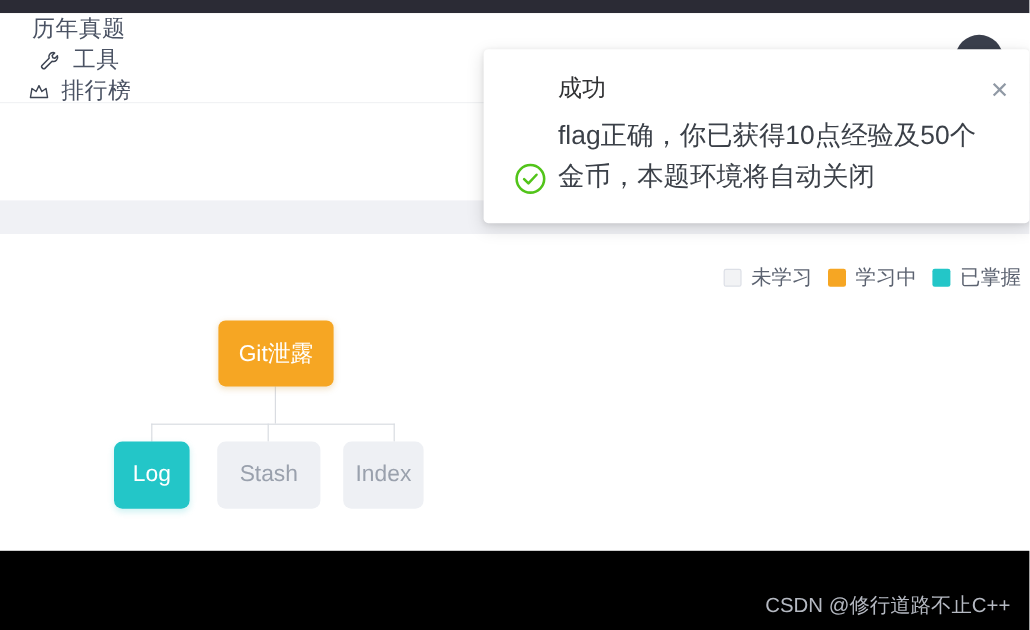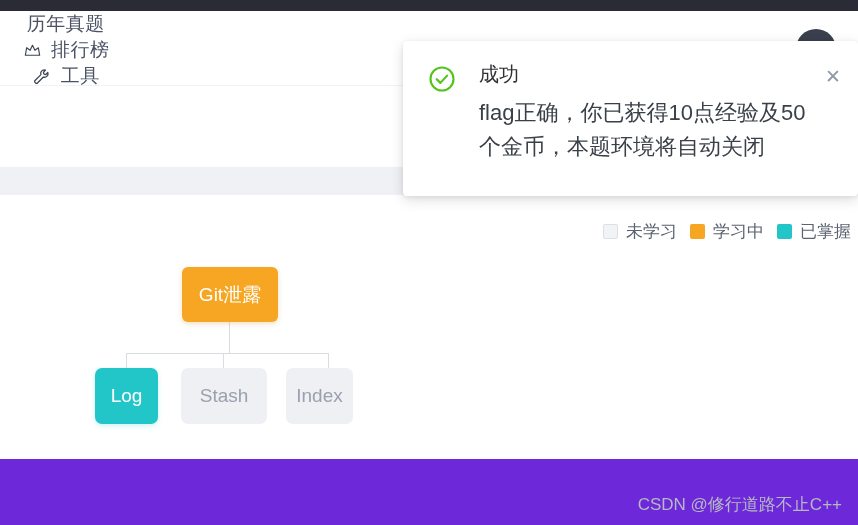--- a/index.html
+++ b/index.html
@@ -187,21 +187,21 @@
   .conn.h-main   { left: 97px;  top: 353px; width: 203px; height: 1px; }
   .conn.v-log    { left: 97px;  top: 353px; width: 1px; height: 15px; }
   .conn.v-stash  { left: 194px; top: 353px; width: 1px; height: 15px; }
   .conn.v-index  { left: 299px; top: 353px; width: 1px; height: 15px; }
 
   
   .footer {
     position: absolute;
     left: 0; top: 459px;
     width: 858px; height: 66px;
-    background: #6d28d9;
+    background: #000000;
   }
   .watermark {
     position: absolute;
     right: 16px;
     top: 34px;
     font-size: 17px;
     color: #b5b9c2;
     white-space: nowrap;
   }
 
@@ -209,23 +209,24 @@
   .toast {
     position: absolute;
     left: 403px;
     top: 41px;
     width: 455px;
     min-height: 124px;
     background: #ffffff;
     border-radius: 4px;
     box-shadow: 0 4px 14px rgba(0,0,0,0.13), 0 1px 4px rgba(0,0,0,0.08);
     box-sizing: border-box;
-    padding: 21px 24px 32px 24px;
-    display: flex;
-    gap: 22px;
+    padding: 21px 24px 22px 24px;
+    display: flex;
+    gap: 8px;
+    align-items: flex-end;
   }
   .toast-icon {
     flex: 0 0 auto;
     width: 30px;
     height: 30px;
     margin-top: 2px;
   }
   .toast-body {
     flex: 1 1 auto;
     min-width: 0;
@@ -260,38 +261,38 @@
 </head>
 <body>
 
 <div class="top-strip"></div>
 
 <div class="navbar">
   <div class="nav-items">
 
     <div class="nav-item">
       <span class="nav-label">历年真题</span>
+    </div>
+
+    <div class="nav-item">
+      <span class="nav-icon">
+        <svg viewBox="0 0 24 24" width="19" height="19" fill="none" stroke="currentColor" stroke-width="1.6" stroke-linecap="round" stroke-linejoin="round">
+          <path d="M15.5 3.5a4.5 4.5 0 0 0-4.2 6.1L3.8 17.1a1.6 1.6 0 0 0 0 2.3l.8.8a1.6 1.6 0 0 0 2.3 0l7.5-7.5a4.5 4.5 0 0 0 5.6-5.8l-2.6 2.6-2.3-.6-.6-2.3 2.6-2.6a4.5 4.5 0 0 0-1.6-.5z"></path>
+        </svg>
+      </span>
+      <span class="nav-label">工具</span>
     </div>
 
     <div class="nav-item">
       <span class="nav-icon">
         <svg viewBox="0 0 24 24" width="19" height="19" fill="none" stroke="currentColor" stroke-width="1.5" stroke-linejoin="round">
           <path d="M3 18h18l-1.6-9.5-4.4 3.2L12 5.5l-3 6.2-4.4-3.2z"></path>
         </svg>
       </span>
       <span class="nav-label">排行榜</span>
-    </div>
-
-    <div class="nav-item">
-      <span class="nav-icon">
-        <svg viewBox="0 0 24 24" width="19" height="19" fill="none" stroke="currentColor" stroke-width="1.6" stroke-linecap="round" stroke-linejoin="round">
-          <path d="M15.5 3.5a4.5 4.5 0 0 0-4.2 6.1L3.8 17.1a1.6 1.6 0 0 0 0 2.3l.8.8a1.6 1.6 0 0 0 2.3 0l7.5-7.5a4.5 4.5 0 0 0 5.6-5.8l-2.6 2.6-2.3-.6-.6-2.3 2.6-2.6a4.5 4.5 0 0 0-1.6-.5z"></path>
-        </svg>
-      </span>
-      <span class="nav-label">工具</span>
     </div>
 
     <div class="nav-item">
       <span class="nav-icon">
         <svg viewBox="0 0 24 24" width="19" height="19" fill="none" stroke="currentColor" stroke-width="1.5" stroke-linejoin="round">
           <path d="M3.5 5h7v14h-7z"></path>
           <path d="M13.5 5h7v14h-7z"></path>
           <path d="M12 6.5v11"></path>
         </svg>
       </span>

